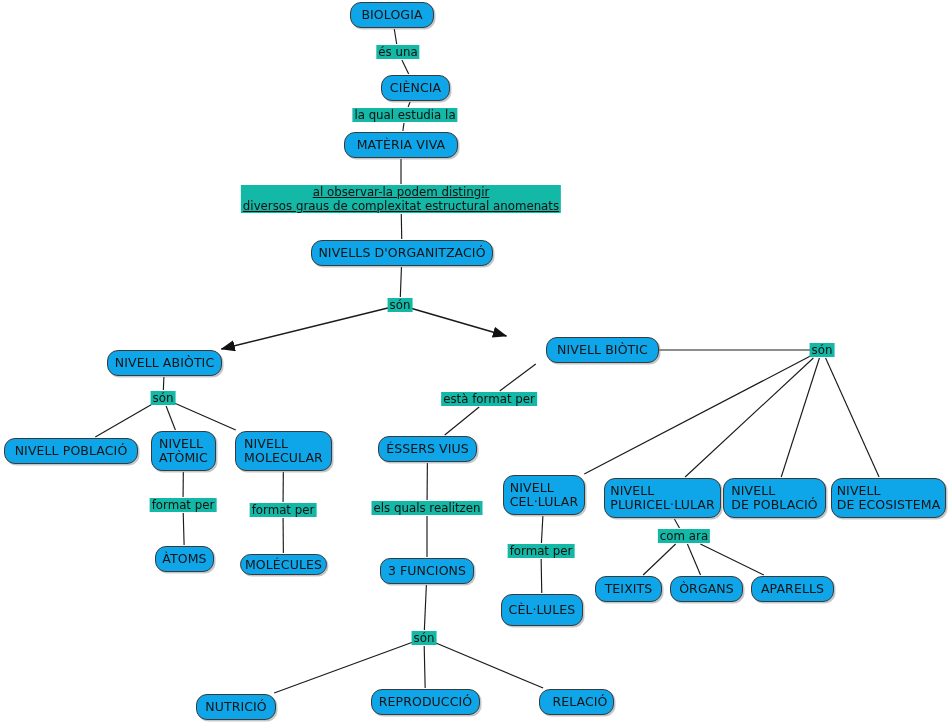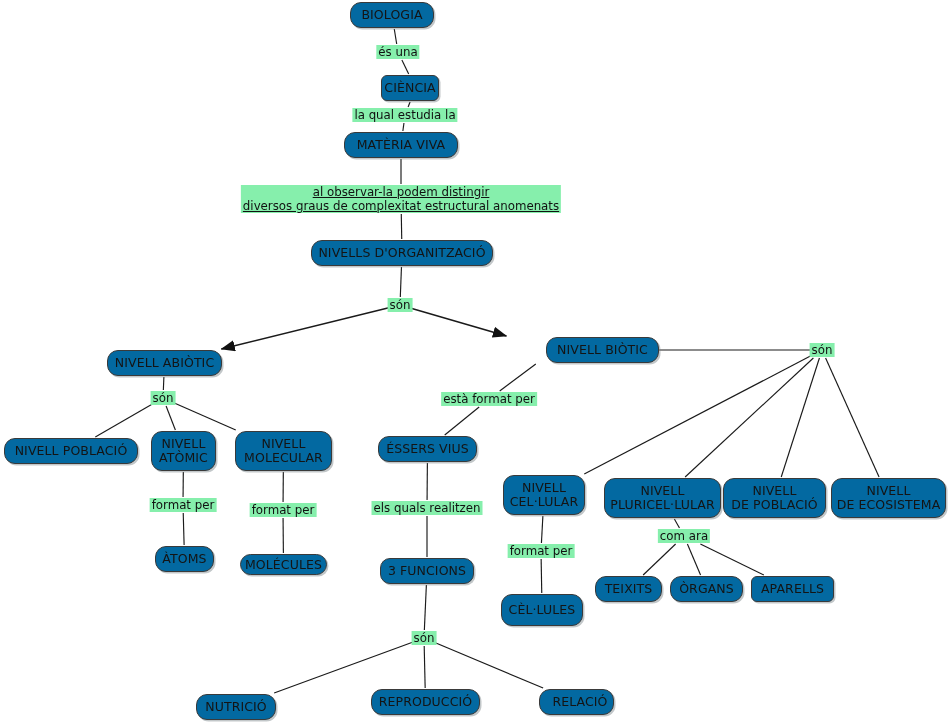--- a/index.html
+++ b/index.html
@@ -22,45 +22,44 @@
     position: absolute;
     left: 0;
     top: 0;
     width: 948px;
     height: 724px;
     pointer-events: none;
   }
   .node {
     position: absolute;
     box-sizing: border-box;
-    background: #0369a1;
+    background: #0ea5e9;
     border: 1.3px solid #3a3a3a;
     border-radius: 11px;
     color: #141414;
     font-family: "DejaVu Sans", sans-serif;
     font-size: 12.5px;
     line-height: 14px;
     letter-spacing: 0.1px;
     display: flex;
     align-items: center;
     justify-content: center;
-    text-align: center;
     white-space: pre;
     box-shadow: 1.5px 1.5px 0 rgba(120,130,135,0.45);
     z-index: 5;
   }
   .edge-label {
     position: absolute;
     color: #111111;
     font-family: "DejaVu Sans", sans-serif;
     font-size: 11.8px;
     line-height: 14px;
     text-align: center;
     white-space: pre;
-    background: #86efac;
+    background: #14b8a6;
     padding: 0 2px;
     z-index: 6;
     transform: translate(-50%, -50%);
   }
 </style>
 </head>
 <body>
 
 <div id="canvas">
   <svg id="edges" width="948" height="724" viewBox="0 0 948 724">
@@ -103,21 +102,21 @@
         <line x1="542.88" y1="516.00" x2="541.43" y2="543.00" stroke="#1a1a1a" stroke-width="1.15"></line>
         <line x1="541.14" y1="559.00" x2="541.75" y2="593.00" stroke="#1a1a1a" stroke-width="1.15"></line>
         <line x1="674.38" y1="519.00" x2="679.47" y2="528.00" stroke="#1a1a1a" stroke-width="1.15"></line>
         <line x1="675.62" y1="544.00" x2="643.16" y2="575.00" stroke="#1a1a1a" stroke-width="1.15"></line>
         <line x1="687.40" y1="544.00" x2="700.56" y2="575.00" stroke="#1a1a1a" stroke-width="1.15"></line>
         <line x1="700.38" y1="544.00" x2="763.84" y2="575.00" stroke="#1a1a1a" stroke-width="1.15"></line>
       </g>
   </svg>
   <div id="node-layer">
       <div class="node" style="left: 350px; top: 2px; width: 84px; height: 26px;">BIOLOGIA</div>
-      <div class="node" style="left: 381px; top: 75px; width: 58px; height: 26px; border-radius: 6px;">CIÈNCIA</div>
+      <div class="node" style="left: 381px; top: 75px; width: 69px; height: 26px;">CIÈNCIA</div>
       <div class="node" style="left: 344px; top: 132px; width: 114px; height: 26px;">MATÈRIA VIVA</div>
       <div class="node" style="left: 311px; top: 240px; width: 182px; height: 26px;">NIVELLS D'ORGANITZACIÓ</div>
       <div class="node" style="left: 107px; top: 350px; width: 115px; height: 26px;">NIVELL ABIÒTIC</div>
       <div class="node" style="left: 498px; top: 337px; width: 113px; height: 26px; margin-left: 48px;">NIVELL BIÒTIC</div>
       <div class="node" style="left: 4px; top: 438px; width: 134px; height: 26px;">NIVELL POBLACIÓ</div>
       <div class="node" style="left: 151px; top: 431px; width: 65px; height: 40px;">NIVELL
 ATÒMIC</div>
       <div class="node" style="left: 235px; top: 431px; width: 97px; height: 40px;">NIVELL
 MOLECULAR</div>
       <div class="node" style="left: 155px; top: 546px; width: 59px; height: 26px;">ÀTOMS</div>
@@ -127,21 +126,21 @@
       <div class="node" style="left: 196px; top: 694px; width: 80px; height: 26px;">NUTRICIÓ</div>
       <div class="node" style="left: 371px; top: 689px; width: 109px; height: 26px;">REPRODUCCIÓ</div>
       <div class="node" style="left: 539px; top: 689px; width: 75px; height: 26px; padding-left: 7px;">RELACIÓ</div>
       <div class="node" style="left: 503px; top: 475px; width: 82px; height: 40px;">NIVELL
 CEL·LULAR</div>
       <div class="node" style="left: 501px; top: 594px; width: 82px; height: 32px;">CÈL·LULES</div>
       <div class="node" style="left: 604px; top: 478px; width: 117px; height: 40px;">NIVELL
 PLURICEL·LULAR</div>
       <div class="node" style="left: 595px; top: 576px; width: 67px; height: 26px;">TEIXITS</div>
       <div class="node" style="left: 670px; top: 576px; width: 73px; height: 26px;">ÒRGANS</div>
-      <div class="node" style="left: 751px; top: 576px; width: 83px; height: 26px; border-radius: 6px;">APARELLS</div>
+      <div class="node" style="left: 751px; top: 576px; width: 83px; height: 26px;">APARELLS</div>
       <div class="node" style="left: 723px; top: 478px; width: 103px; height: 40px;">NIVELL
 DE POBLACIÓ</div>
       <div class="node" style="left: 831px; top: 478px; width: 115px; height: 40px;">NIVELL
 DE ECOSISTEMA</div>
     </div>
   <div id="label-layer">
       <div class="edge-label" style="left: 398px; top: 52px;">és una</div>
       <div class="edge-label" style="left: 405px; top: 115px;">la qual estudia la</div>
       <div class="edge-label" style="left: 401px; top: 199px; text-decoration: underline;">al observar-la podem distingir
 diversos graus de complexitat estructural anomenats</div>

